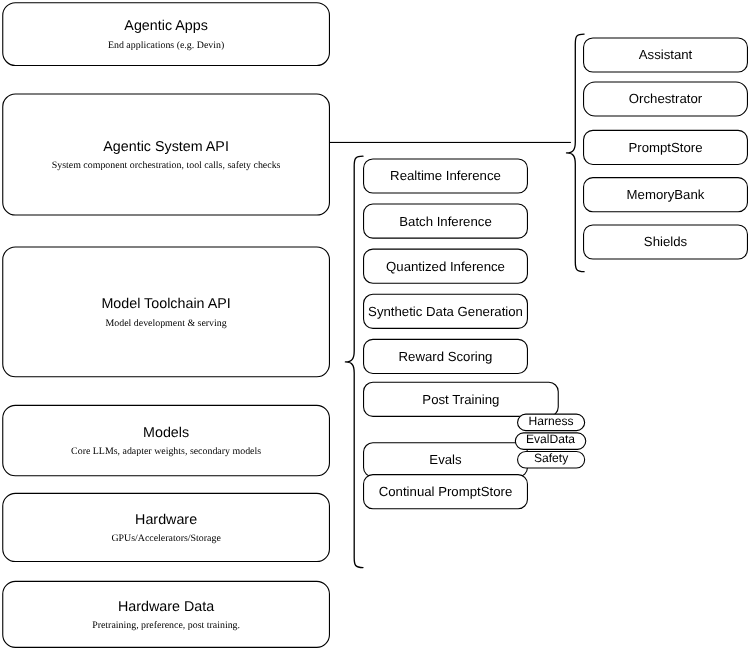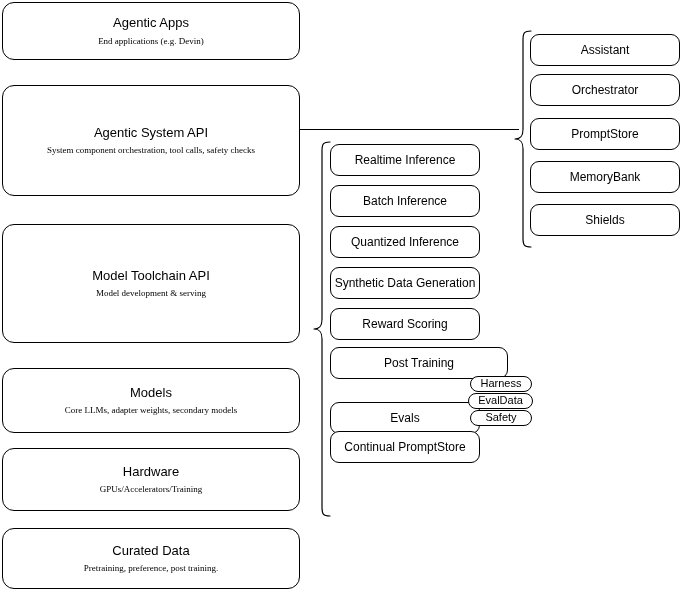--- a/index.html
+++ b/index.html
@@ -115,25 +115,25 @@
     <div class="subtitle">Model development &amp; serving</div>
   </div>
 
   <div class="node layer" style="left:2px; top:368px; width:298px; height:65px;">
     <div class="title">Models</div>
     <div class="subtitle">Core LLMs, adapter weights, secondary models</div>
   </div>
 
   <div class="node layer" style="left:2px; top:448px; width:298px; height:63px;justify-content:center;">
     <div class="title">Hardware</div>
-    <div class="subtitle">GPUs/Accelerators/Training</div>
+    <div class="subtitle">GPUs/Accelerators/Storage</div>
   </div>
 
   <div class="node layer" style="left:2px; top:528px; width:298px; height:61px;">
-    <div class="title">Curated Data</div>
+    <div class="title">Hardware Data</div>
     <div class="subtitle">Pretraining, preference, post training.</div>
   </div>
 
   <div class="connector" style="left:300px; top:129px; width:219px; height:1px;"></div>
 
   <div class="brace" style="left:313px; top:141px; width:18px; height:376px;">
     <svg width="18" height="376" viewBox="0 0 18 376" aria-hidden="true">
       <path d="M17 1
                C 10 1, 9 3, 9 10
                L 9 178

